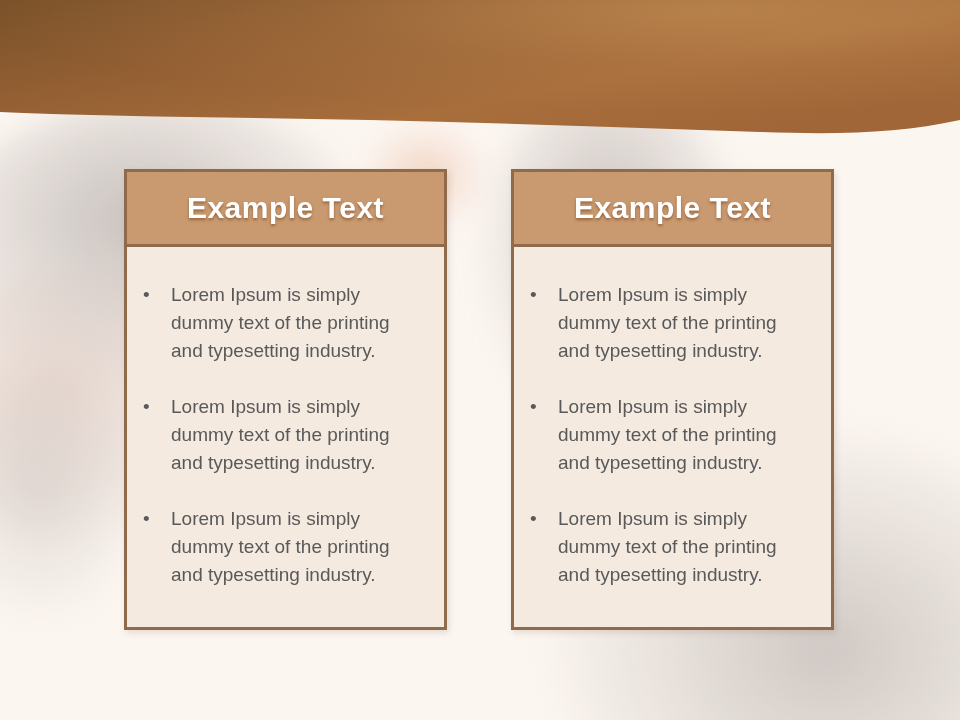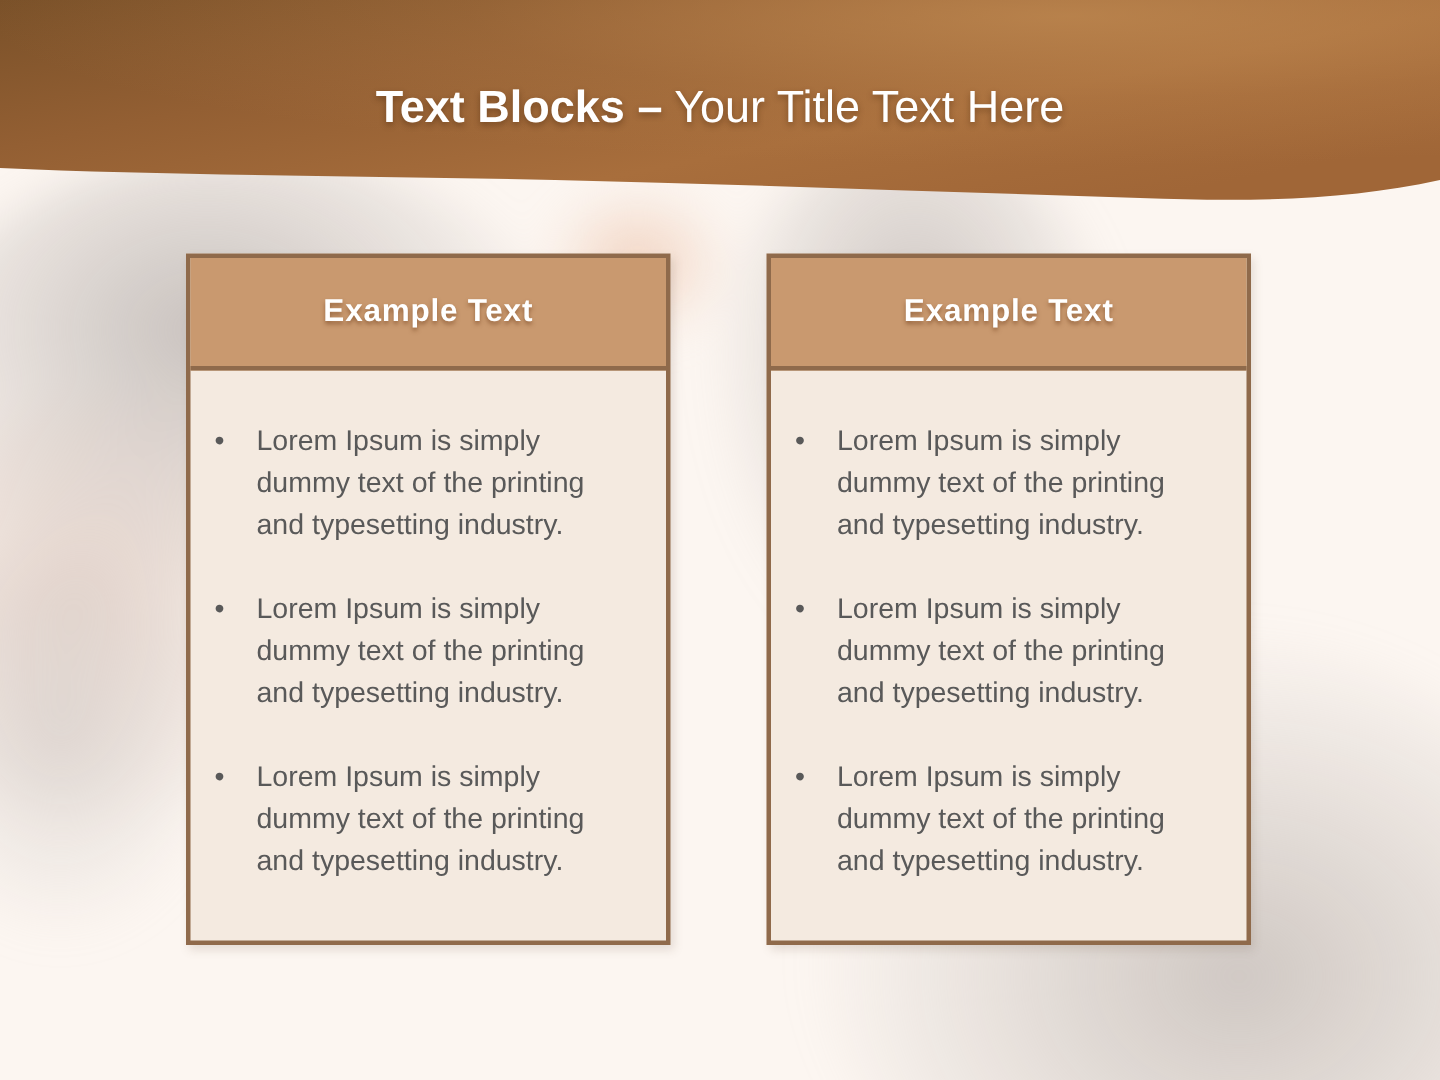--- a/index.html
+++ b/index.html
@@ -31,21 +31,21 @@
   .textbox{
     position:absolute;top:169px;width:317px;height:455px;z-index:4;
     background:#f4eae0;border:3px solid #8f6a4b;
     box-shadow:2px 3px 6px rgba(120,100,85,.18);
   }
   .textbox.left{left:124px;}
   .textbox.right{left:511px;}
   .box-header{
     height:72px;background:#c9996f;border-bottom:3px solid #8f6a4b;
     display:flex;align-items:center;justify-content:center;
-    color:#ffffff;font-size:21px;font-weight:bold;letter-spacing:.5px;
+    color:#ffffff;font-size:30px;font-weight:bold;letter-spacing:.5px;
     text-shadow:0 2px 3px rgba(110,60,25,.55);
   }
   .box-body{padding:34px 14px 0 16px;}
   .bullet-item{
     display:flex;margin:0 0 28px 0;color:#595959;
     font-size:19px;line-height:28px;
   }
   .bullet-marker{width:28px;flex:none;color:#595959;}
   .bullet-text{width:252px;}
 </style>
@@ -74,23 +74,20 @@
       <radialGradient id="bandHi" cx="0.74" cy="0.08" r="0.75">
         <stop offset="0" stop-color="#c08a52" stop-opacity="0.75"></stop>
         <stop offset="0.55" stop-color="#c08a52" stop-opacity="0.2"></stop>
         <stop offset="1" stop-color="#c08a52" stop-opacity="0"></stop>
       </radialGradient>
     </defs>
     <path d="M0,0 H960 V120 C900,133 840,135 760,132 C630,128 500,123 370,120 C240,117 110,117 0,112 Z" fill="url(#bandGrad)"></path>
     <path d="M0,0 H960 V120 C900,133 840,135 760,132 C630,128 500,123 370,120 C240,117 110,117 0,112 Z" fill="url(#bandHi)"></path>
   </svg>
 
-  <div class="slide-title">
-    <span class="bold">Text Blocks –</span><span> Your Title Text Here</span>
-  </div>
 
   <div class="textbox left">
     <div class="box-header">Example Text</div>
     <div class="box-body">
       <div class="bullet-item">
         <span class="bullet-marker">•</span>
         <span class="bullet-text">Lorem Ipsum is simply dummy text of the printing and typesetting industry.</span>
       </div>
       <div class="bullet-item">
         <span class="bullet-marker">•</span>

